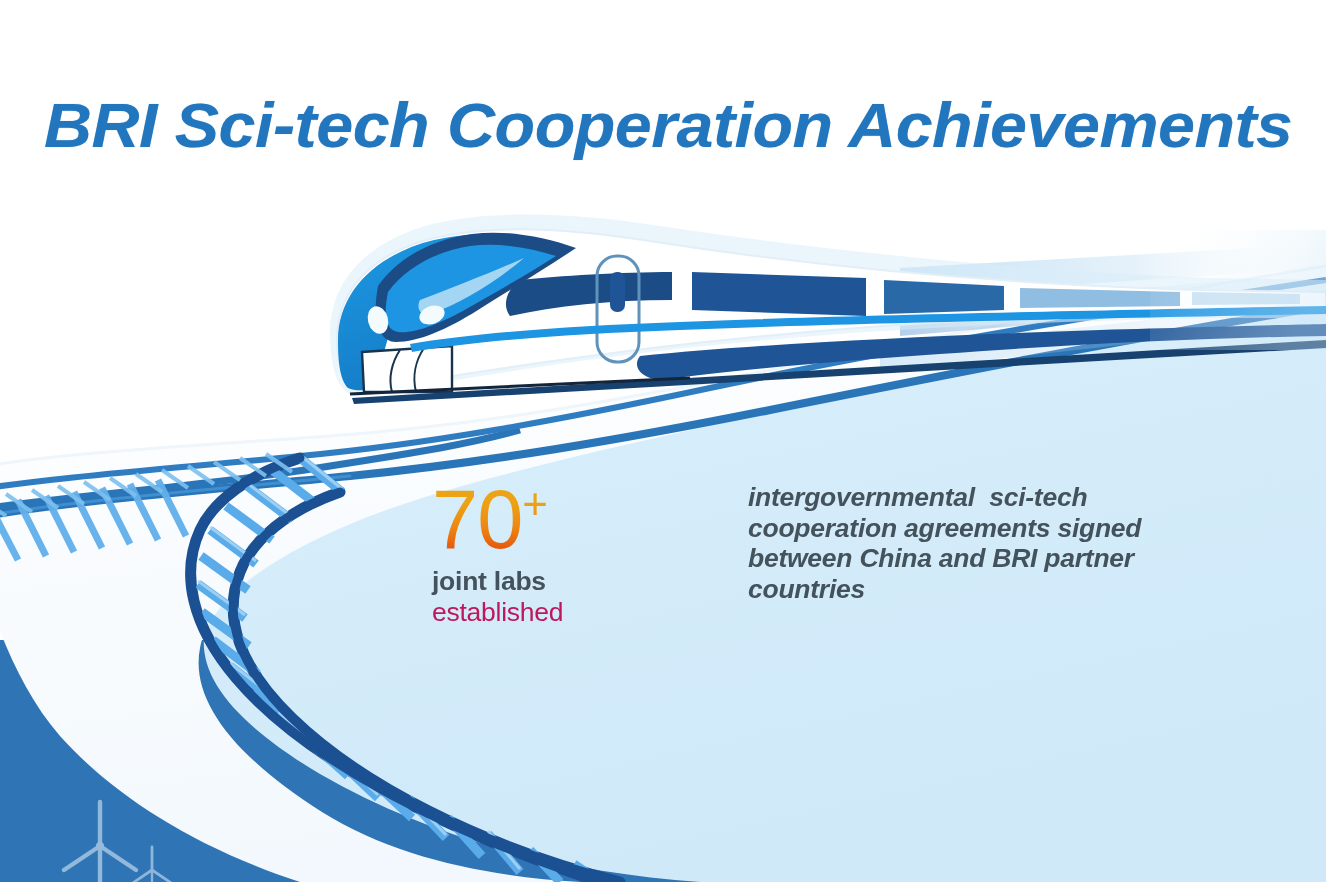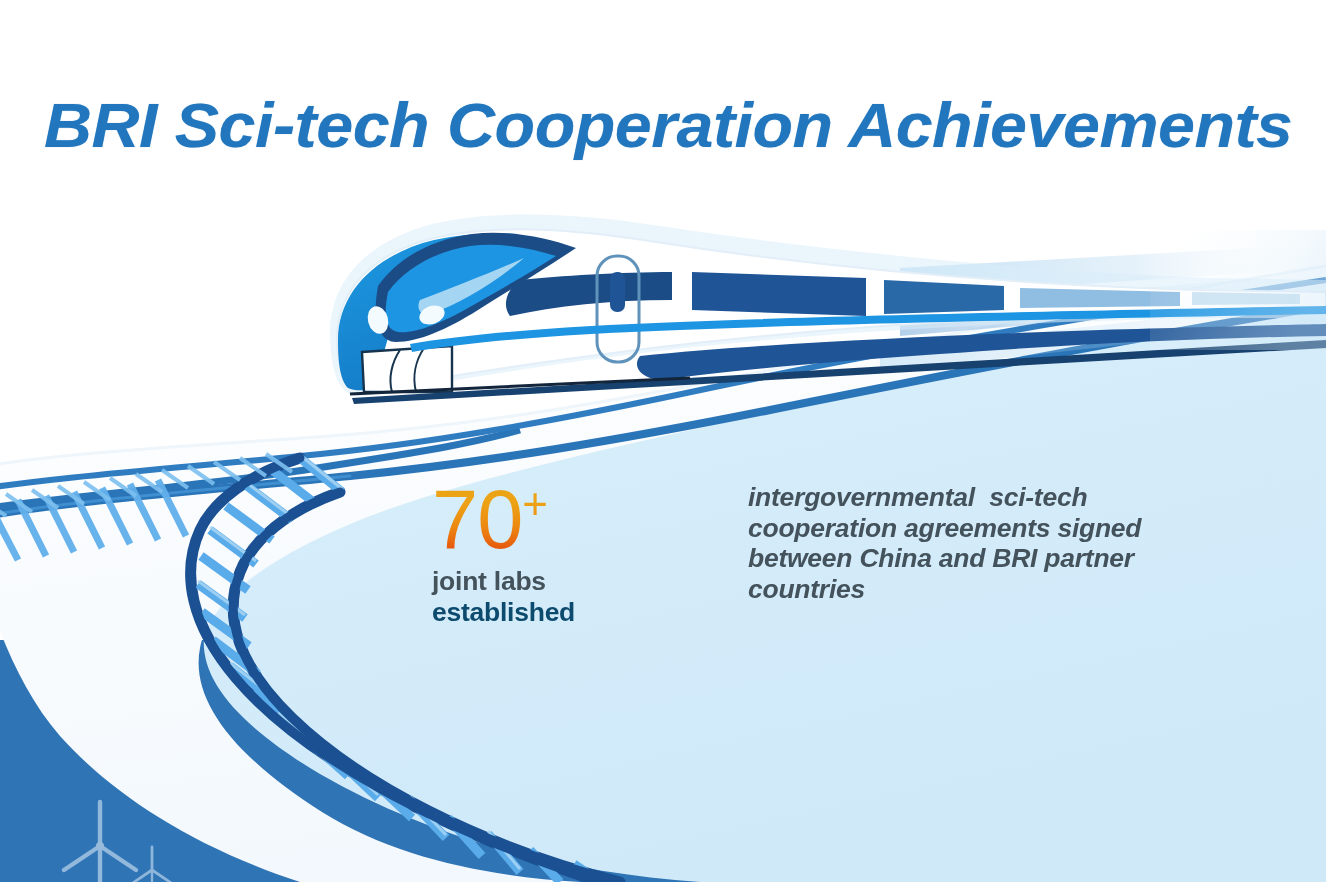--- a/index.html
+++ b/index.html
@@ -80,22 +80,22 @@
     margin-top: 4px;
     font-family: "Liberation Sans", sans-serif;
     font-size: 26.5px;
     line-height: 30.5px;
     font-weight: 700;
     color: #44525c;
     letter-spacing: -0.25px;
   }
   .stat-label-strong {
     display: block;
-    color: #0c4a6e;
-    font-weight: 700;
+    color: #be185d;
+    font-weight: 400;
   }
   #stat-2 .stat-label { white-space: pre-wrap; font-style: italic; }
 </style>
 </head>
 <body>
 
 <div id="poster">
 
   <svg id="scene" viewBox="0 0 1326 882" width="1326" height="882" xmlns="http://www.w3.org/2000/svg">
     <defs>

